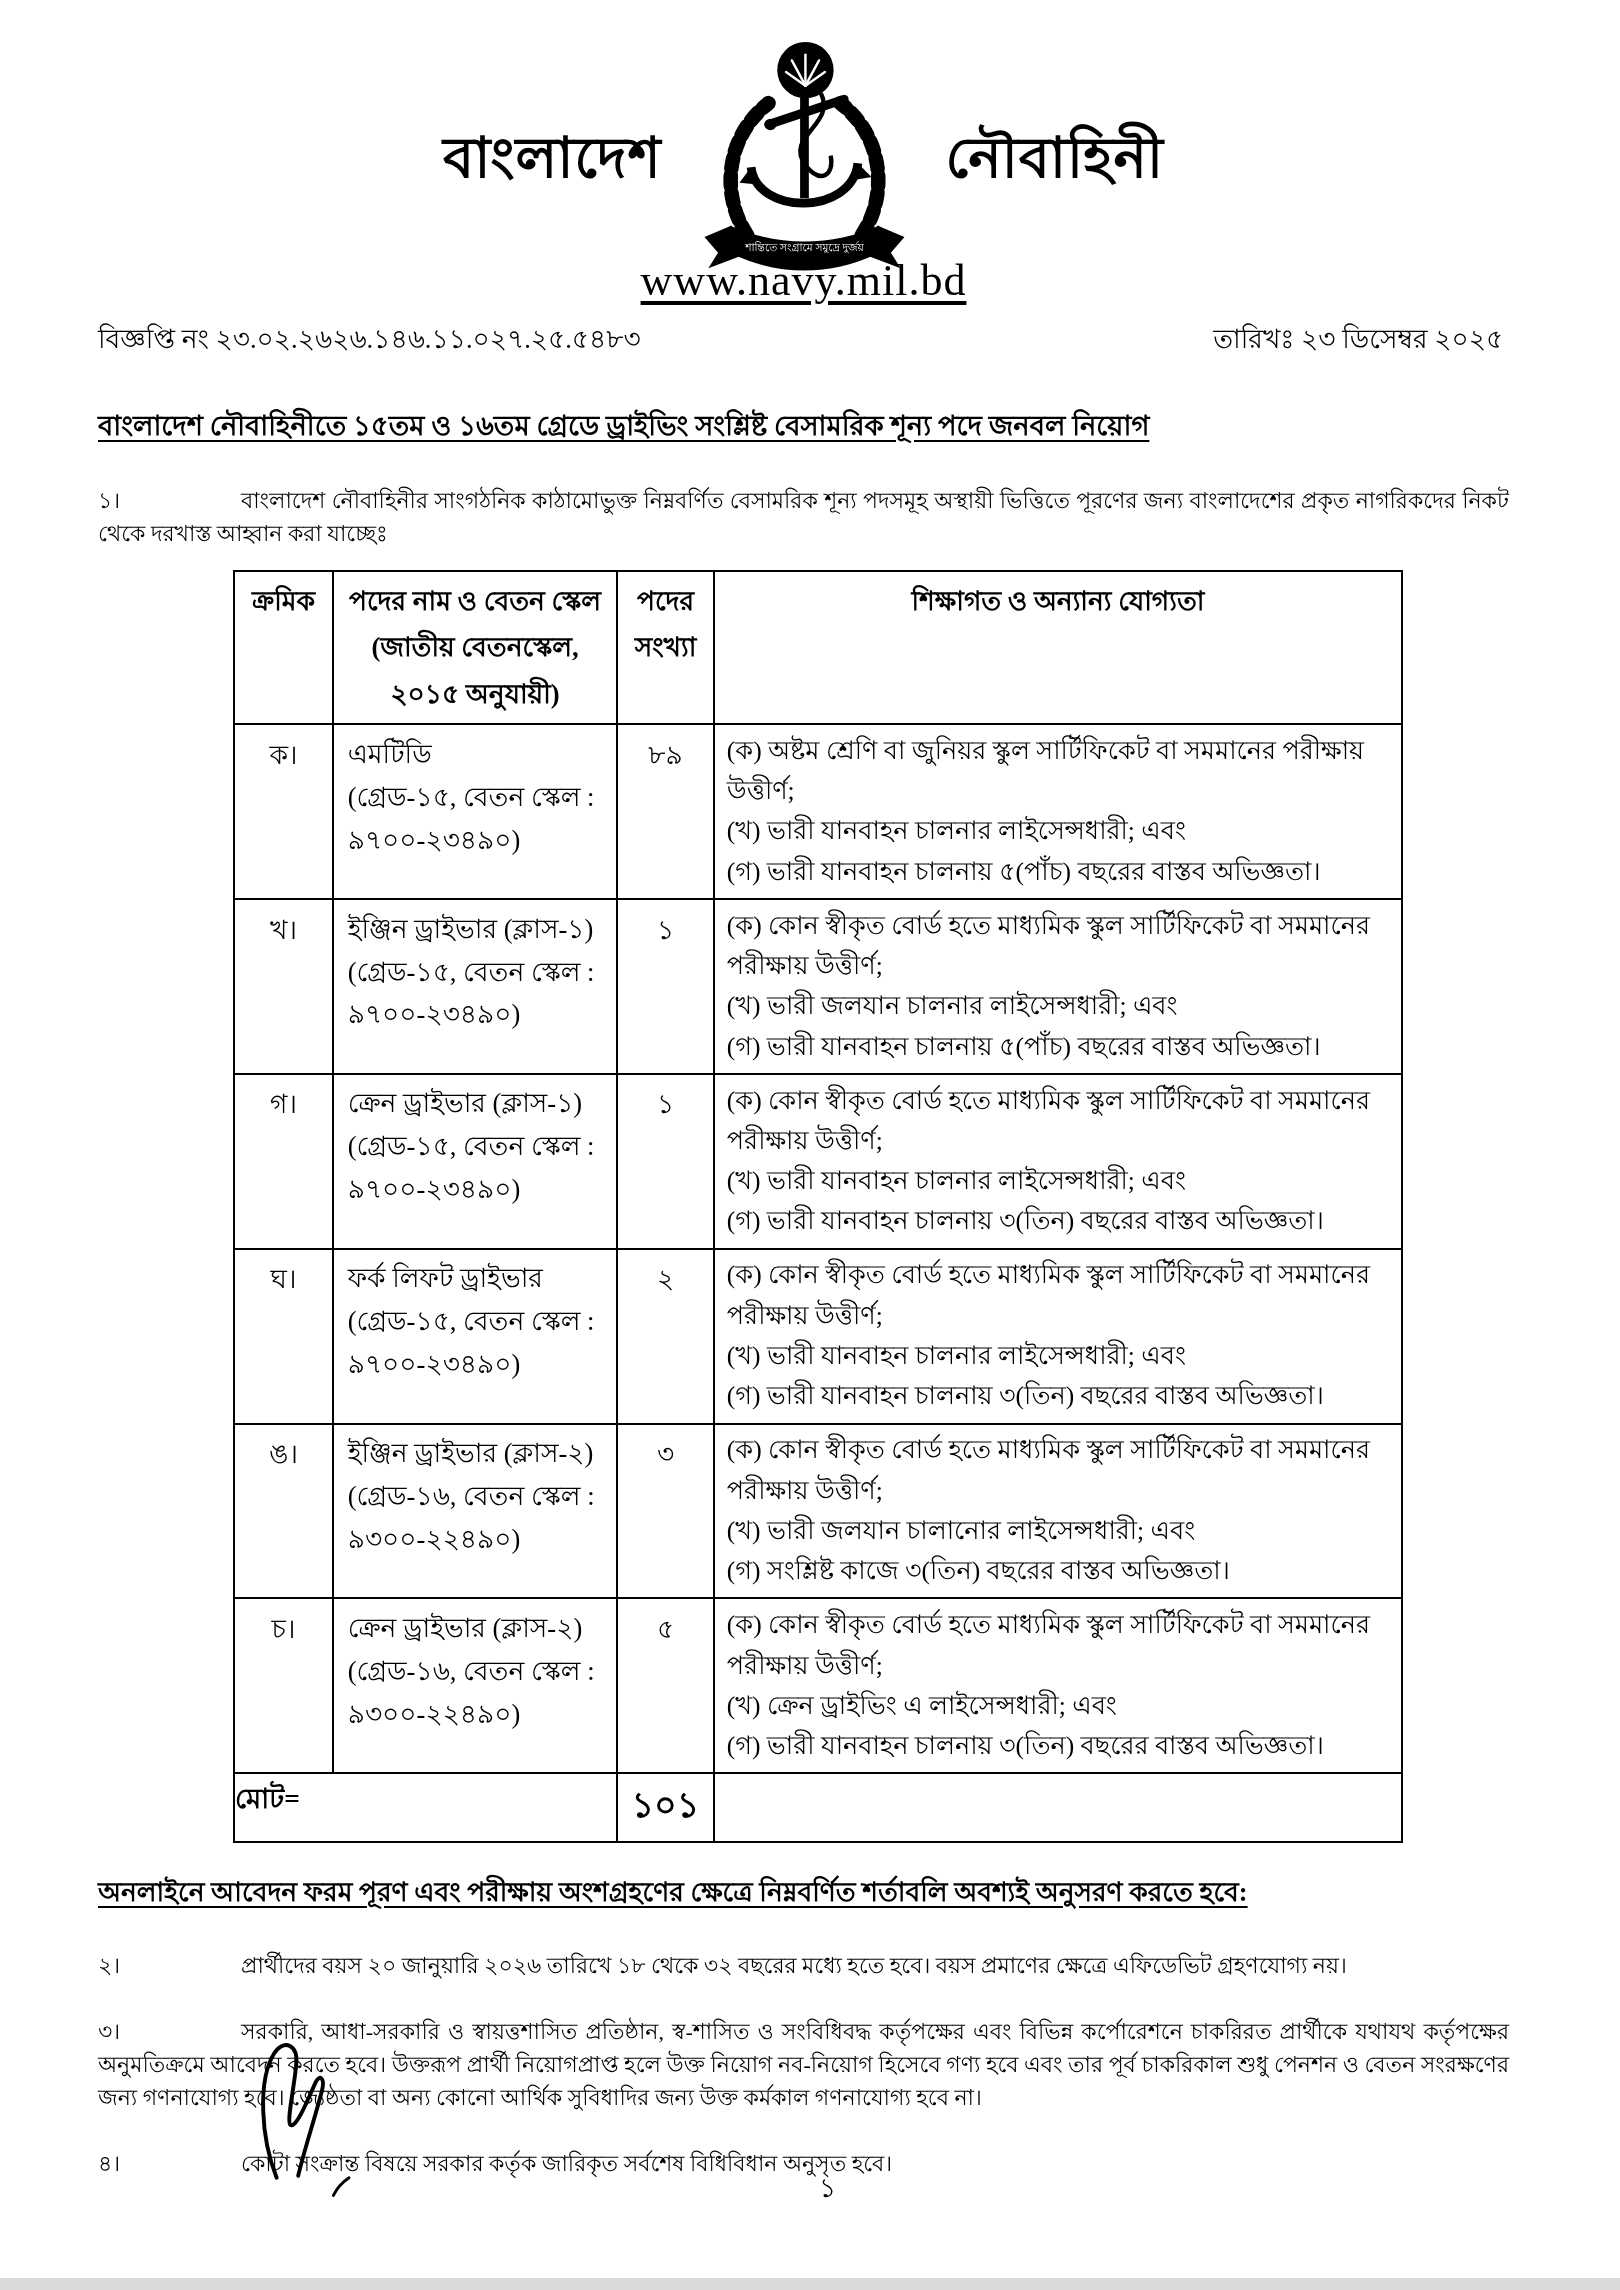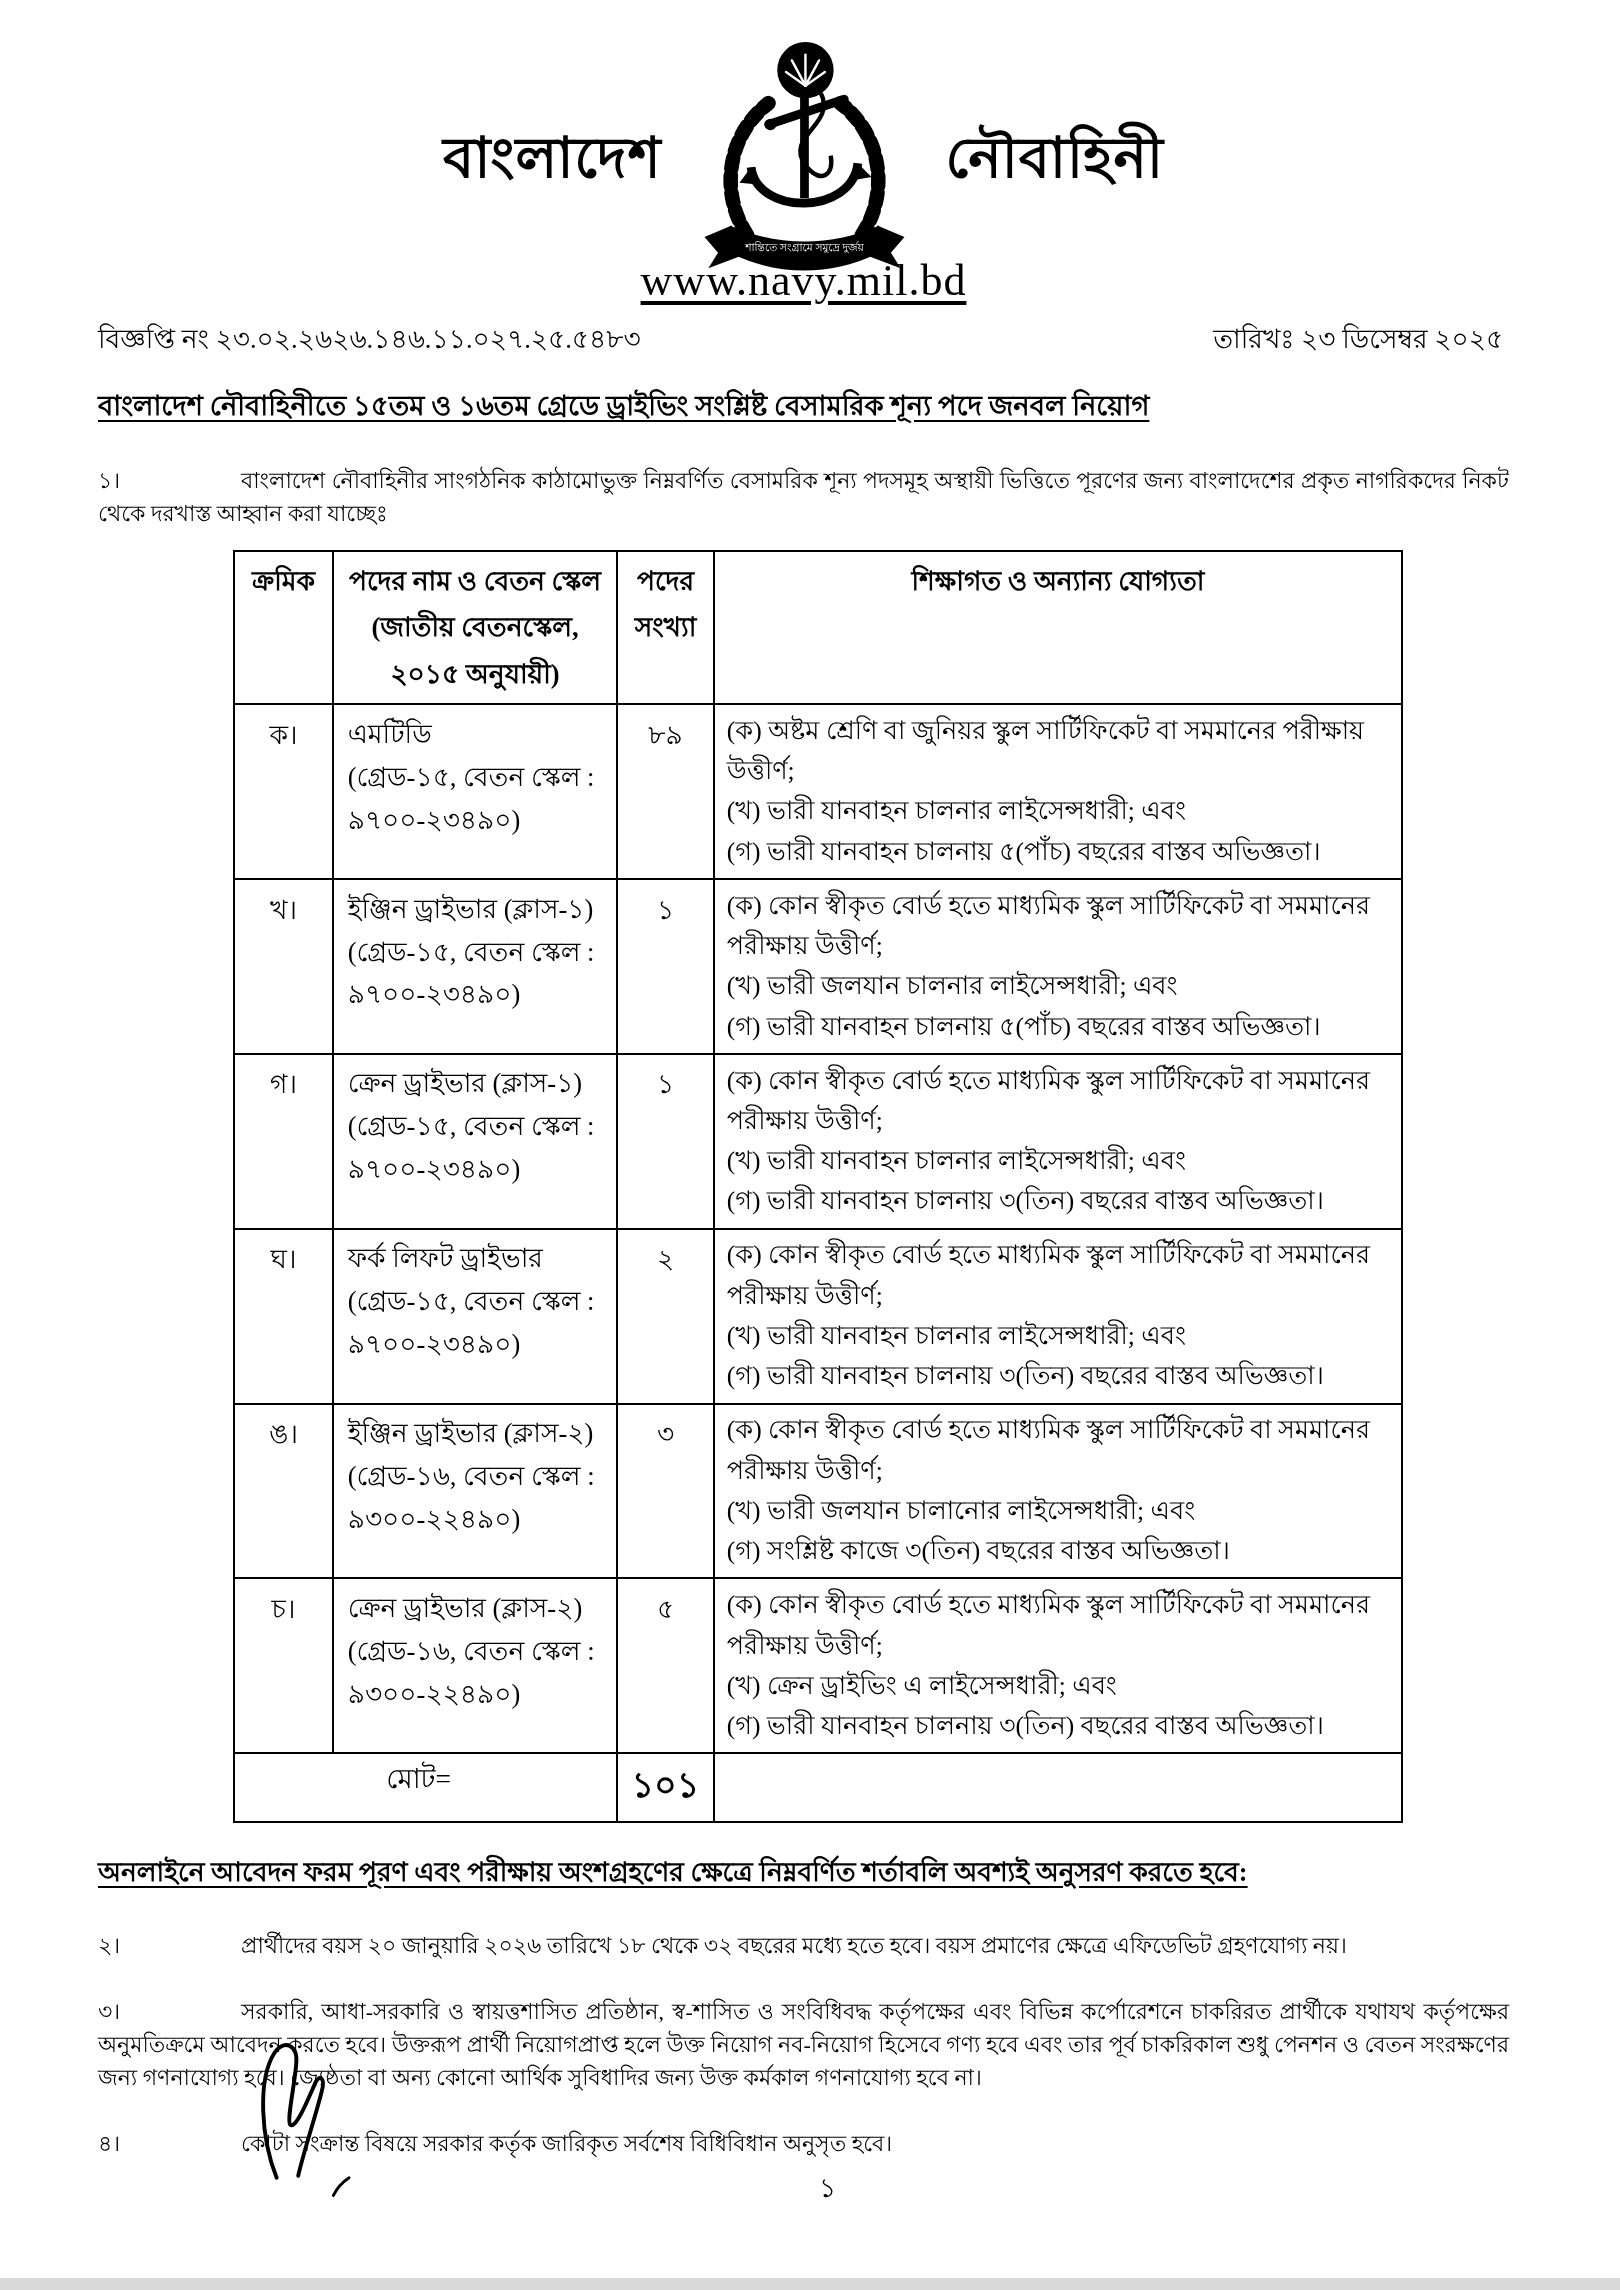--- a/index.html
+++ b/index.html
@@ -16,41 +16,41 @@
   
   .masthead{display:flex;justify-content:center;align-items:center;gap:25.5px;margin-top:7.8px;}
   .org-word{font-size:56px;font-weight:bold;letter-spacing:1px;line-height:1;}
   .emblem{width:233px;height:245px;flex:0 0 auto;}
   .website{text-align:center;margin-top:-25.5px;}
   .website a{color:#000;font-size:44px;letter-spacing:1px;text-decoration:underline;text-underline-offset:5.9px;}
   
   .meta{display:flex;justify-content:space-between;align-items:baseline;margin-top:13.7px;font-size:26.5px;}
   .meta .date{padding-right:5.9px;}
   
-  .doc-title{margin-top:22px;font-size:27.4px;font-weight:bold;text-decoration:underline;text-underline-offset:4.9px;}
+  .doc-title{margin-top:42px;font-size:27.4px;font-weight:bold;text-decoration:underline;text-underline-offset:4.9px;}
   
   .item{margin:33px 0 0 0;font-size:22px;line-height:1.5;text-align:justify;}
   .item .num{display:inline-block;width:143px;vertical-align:top;}
   .cond-head{margin-top:29px;font-size:26.5px;font-weight:bold;text-decoration:underline;text-underline-offset:4.9px;}
   
   table.posts{border-collapse:collapse;margin:19.6px 0 0 135px;table-layout:fixed;}
   table.posts col.c-serial{width:99px;}
   table.posts col.c-name{width:284px;}
   table.posts col.c-count{width:97px;}
   table.posts col.c-qual{width:688px;}
   table.posts th, table.posts td{border:2px solid #000;box-sizing:border-box;}
   table.posts{border:2.9px solid #000;}
   th{font-size:26.5px;font-weight:bold;text-align:center;vertical-align:top;padding:5.9px 5.9px;white-space:pre-line;line-height:1.75;}
   td{font-size:26.5px;vertical-align:top;}
   td.serial{text-align:center;padding-top:9.8px;}
   td.post{padding:7.8px 5.9px 7.8px 13.7px;white-space:pre-line;line-height:1.62;}
   td.count{text-align:center;padding-top:9.8px;}
   td.qual{padding:5.9px 7.8px 5.9px 11.8px;font-size:25.5px;}
   .qual-line{line-height:1.58;}
-  td.total-label{text-align:center;font-weight:normal;font-size:27.4px;padding:3.9px 13.7px 3.9px 0;}
+  td.total-label{text-align:left;font-weight:bold;font-size:27.4px;padding:3.9px 13.7px 3.9px 0;}
   td.total-value{text-align:center;font-weight:bold;font-size:35px;padding:3.9px 0;margin-left:32px;}
   td.total-empty{}
   
   .signature{position:absolute;left:247px;top:2031px;}
   .page-num{position:absolute;left:819px;top:2168px;font-size:26.5px;}
 </style>
 </head>
 <body>
 
 <div class="page">

